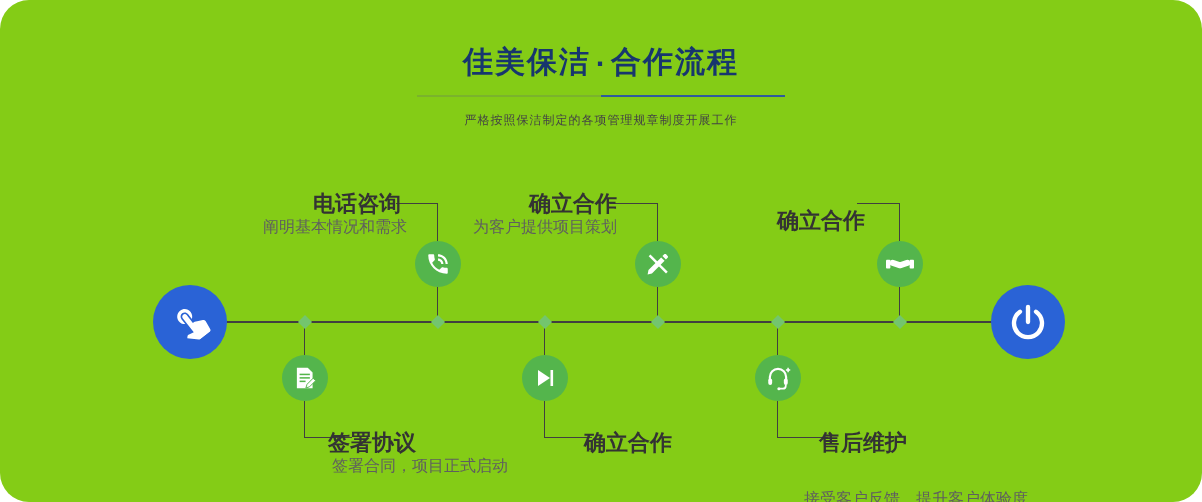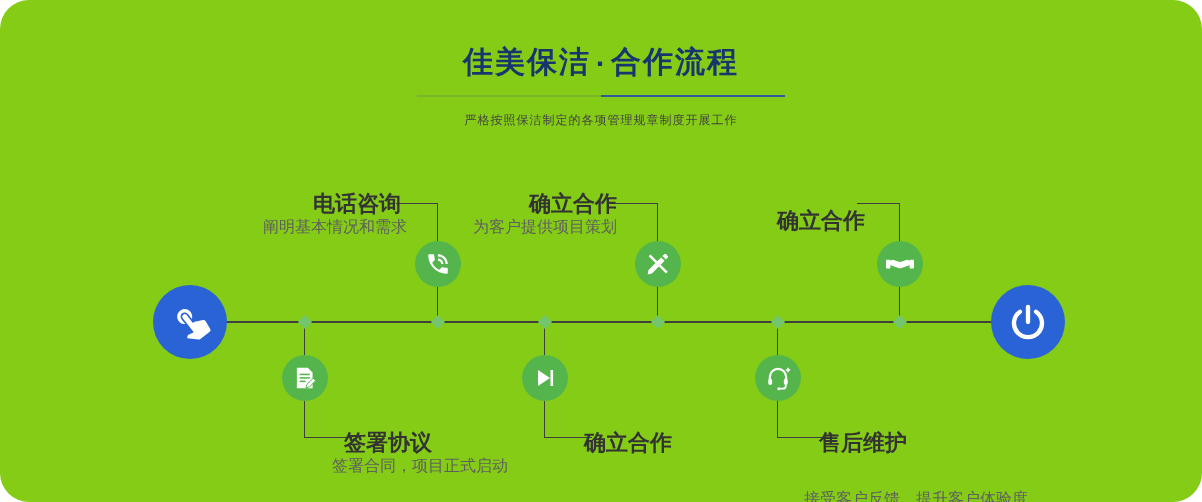--- a/index.html
+++ b/index.html
@@ -149,19 +149,19 @@
       <path d="M19.3 4.6h4M21.3 2.6v4" stroke="#ffffff" stroke-width="1.4"></path>
     </svg>
   </div>
 
   <div class="step-label" style="left:357px;top:189px;">电话咨询</div>
   <div class="step-desc" style="left:335px;top:217px;">阐明基本情况和需求</div>
   <div class="step-label" style="left:573px;top:189px;">确立合作</div>
   <div class="step-desc" style="left:545px;top:217px;">为客户提供项目策划</div>
   <div class="step-label" style="left:821px;top:206px;">确立合作</div>
 
-  <div class="step-label" style="left:388px;top:428px;">签署协议</div>
+  <div class="step-label" style="left:372px;top:428px;">签署协议</div>
   <div class="step-desc" style="left:420px;top:456px;">签署合同，项目正式启动</div>
   <div class="step-label" style="left:628px;top:428px;">确立合作</div>
   <div class="step-label" style="left:863px;top:428px;">售后维护</div>
   <div class="step-desc" style="left:916px;top:456px;margin-top:33px;">接受客户反馈，提升客户体验度</div>
 
 </div>
 
 </body></html>

